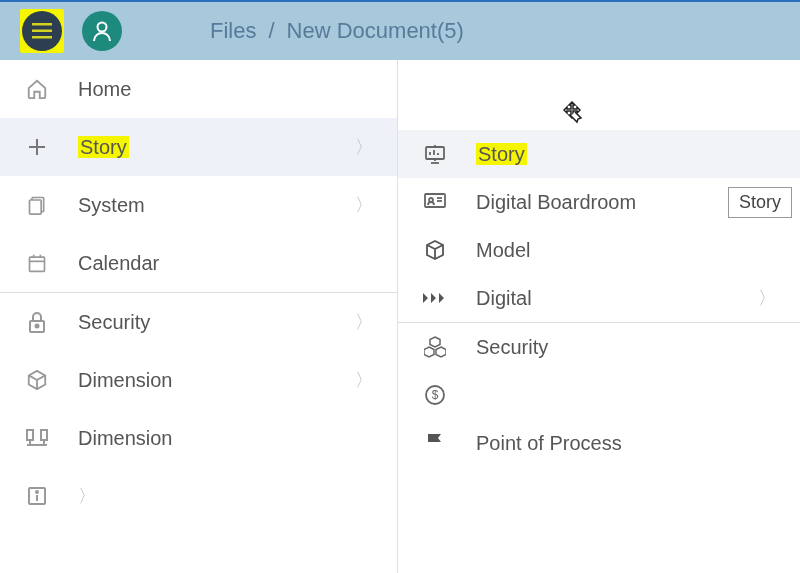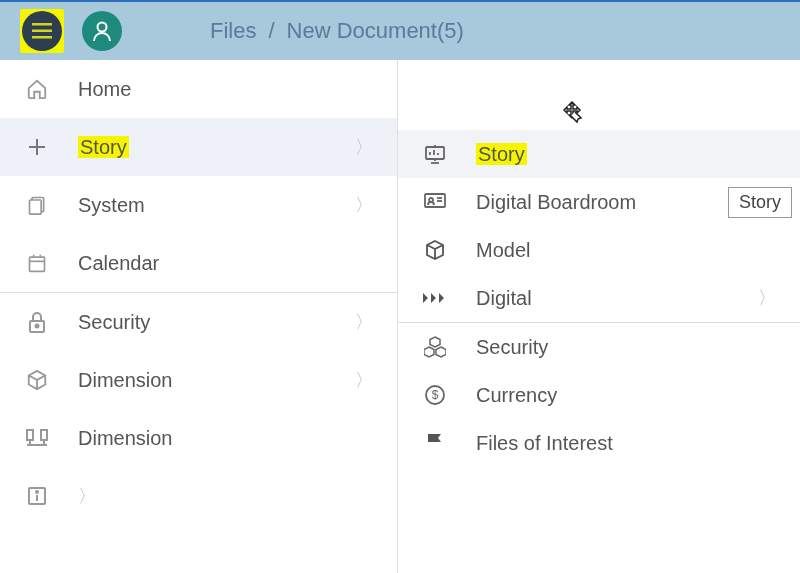--- a/index.html
+++ b/index.html
@@ -326,30 +326,29 @@
       <span class="label">Security</span>
     </div>
 
     <div class="submenu-item">
       <span class="icon-wrap">
         <svg width="22" height="22" viewBox="0 0 22 22" fill="none" stroke="#666" stroke-width="1.8">
             <circle cx="11" cy="11" r="9"></circle>
             <text x="11" y="15" text-anchor="middle" font-size="12" fill="#666" stroke="none" font-family="Arial">$</text>
           </svg>
       </span>
-      <span class="label">Currency</span>
     </div>
 
     <div class="submenu-item">
       <span class="icon-wrap">
         <svg width="20" height="22" viewBox="0 0 20 22" fill="#555">
             <path d="M3 1v20M3 2h13l-3 4 3 4H3"></path>
           </svg>
       </span>
-      <span class="label">Files of Interest</span>
+      <span class="label">Point of Process</span>
     </div>
   </div>
 </div>
 
 <div class="cursor-icon">
   <svg width="24" height="24" viewBox="0 0 24 24" fill="none" stroke="#222" stroke-width="1.5">
     <path d="M10 2l-3 3h2v4H5V7l-3 3 3 3v-2h4v4H7l3 3 3-3h-2v-4h4v2l3-3-3-3v2h-4V5h2l-3-3z" fill="#fff"></path>
     <path d="M13 12l6 6-3 1-1 3-6-6" fill="#fff"></path>
   </svg>
 </div>

